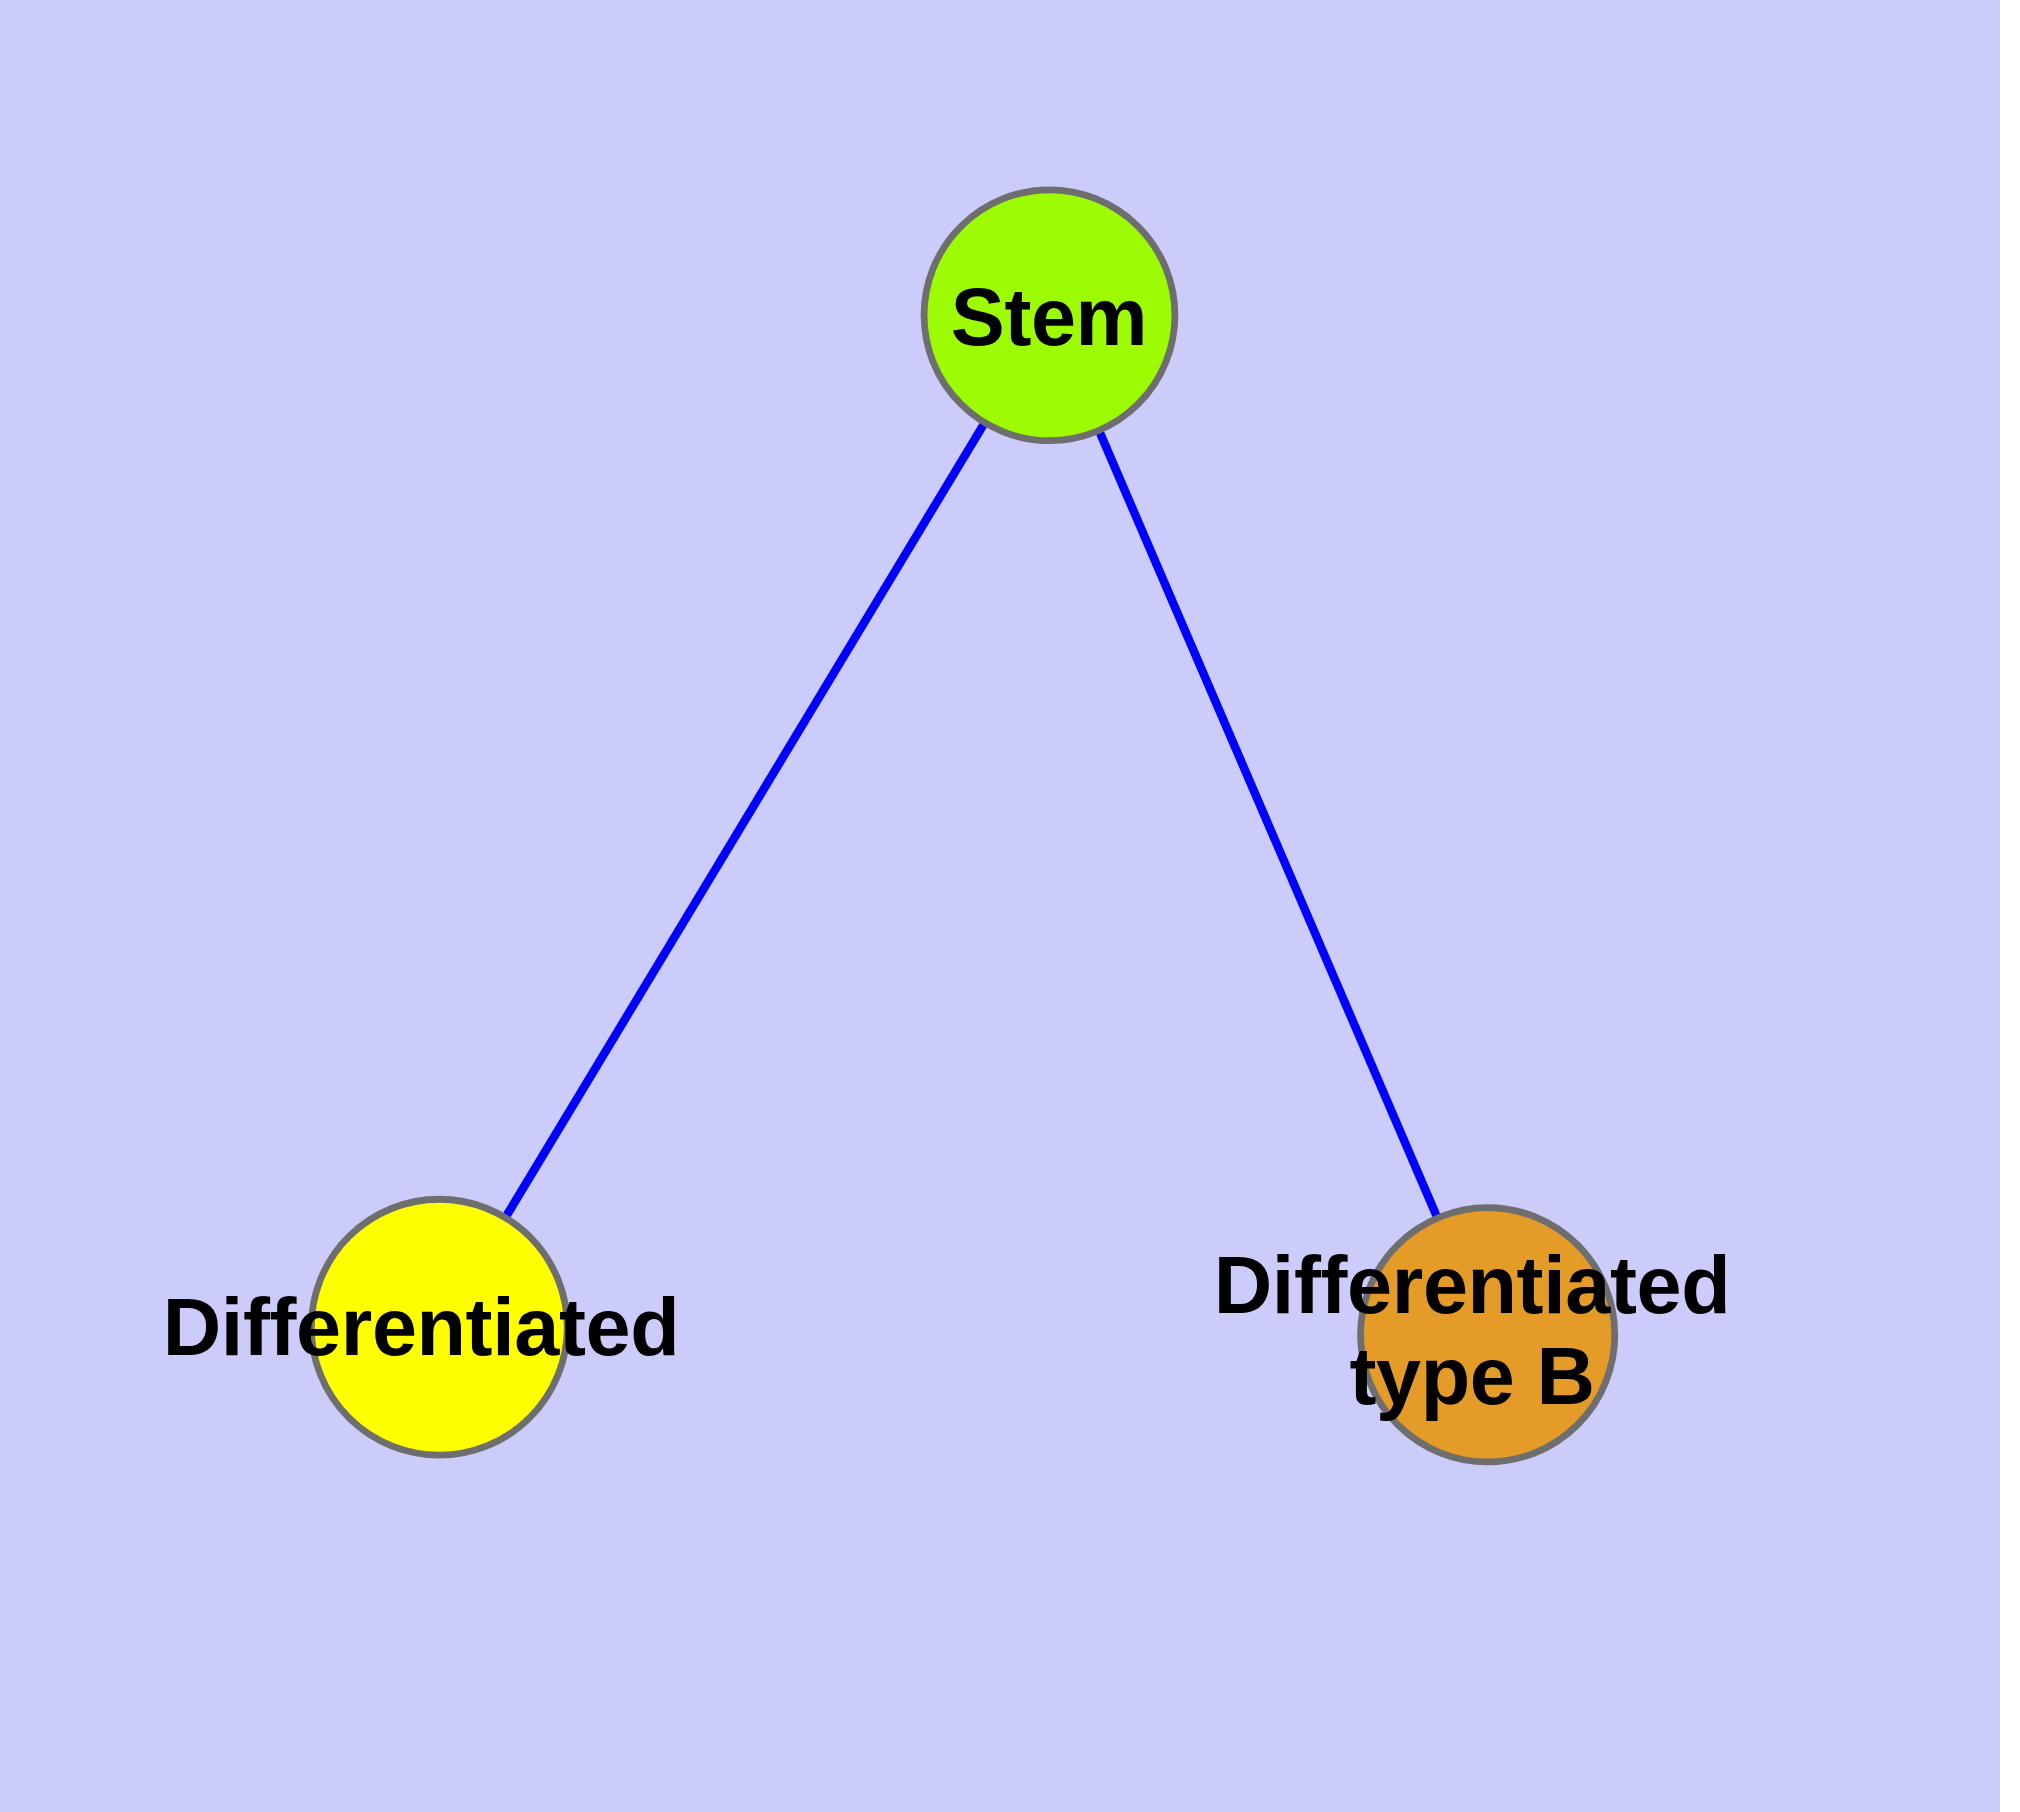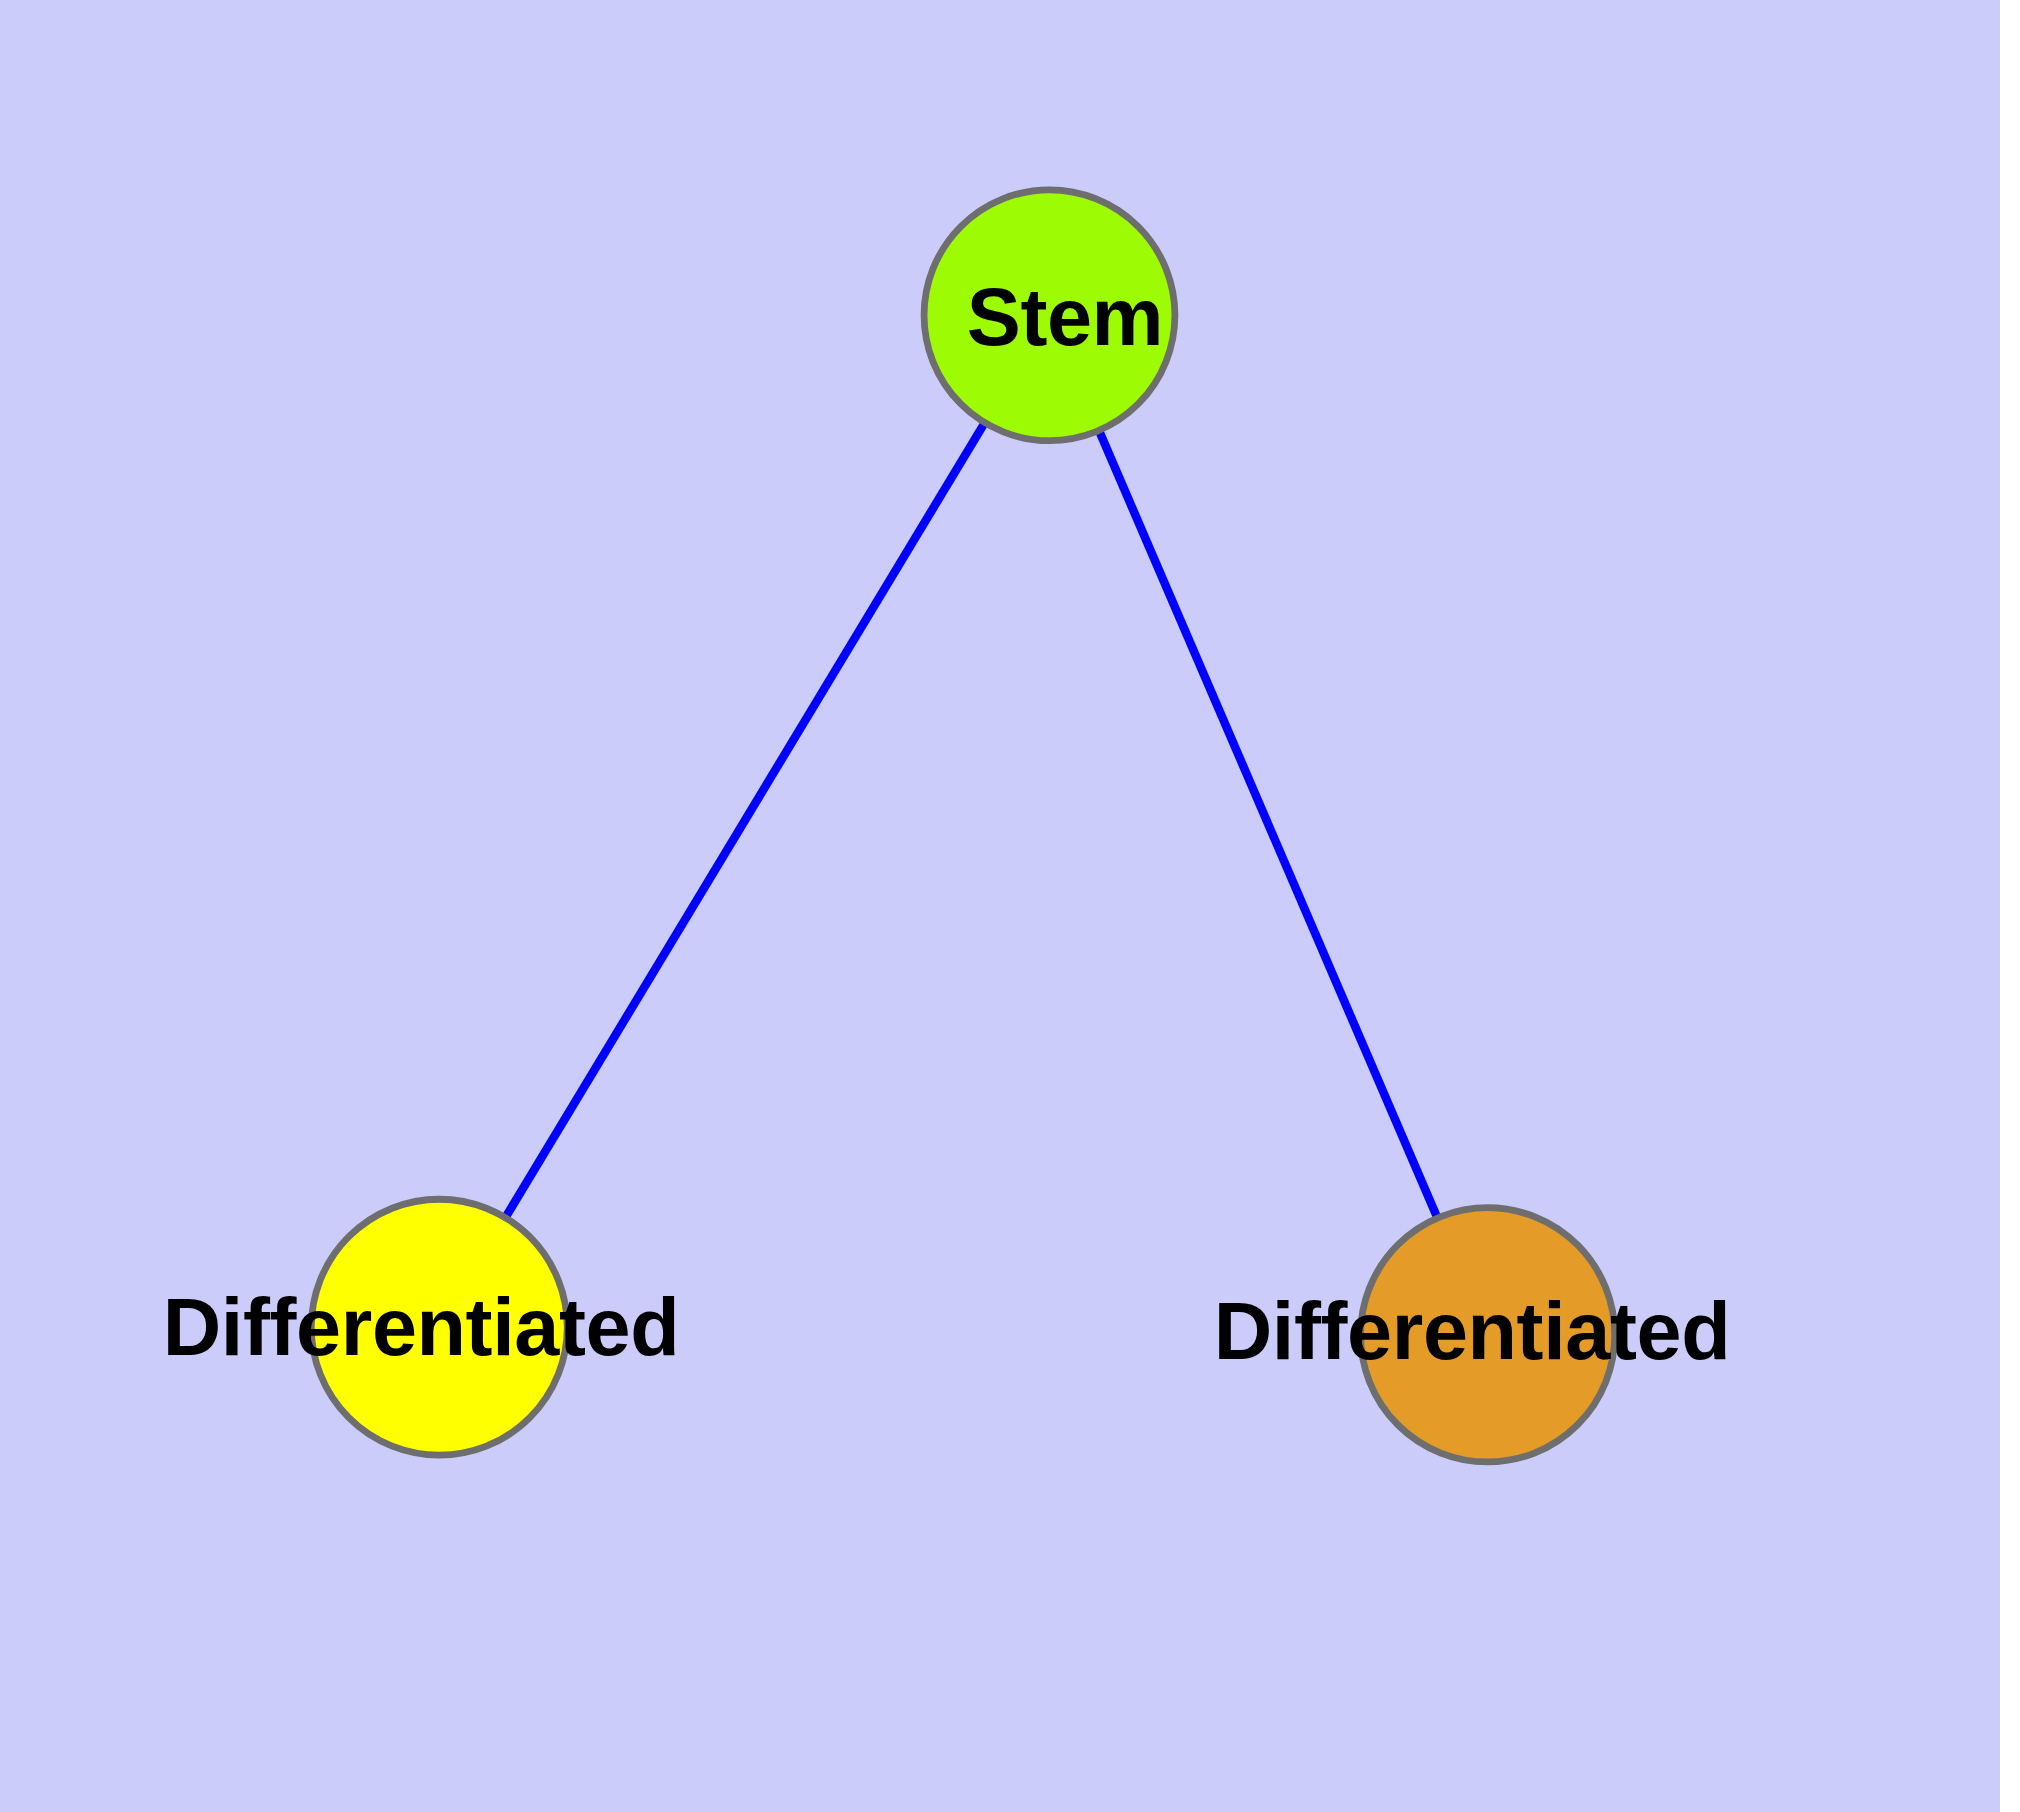--- a/index.html
+++ b/index.html
@@ -57,20 +57,20 @@
       <line x1="1287.6709758996067" y1="487.57869247045795" x2="1707.6191008906774" y2="1464.7500548771466" stroke="#0000ff" stroke-width="10" stroke-linecap="butt"></line>
     </g>
 
     <g>
       <circle cx="1238" cy="372" r="148" fill="#9dfb03" stroke="#6e6e6e" stroke-width="8"></circle>
       <circle cx="518" cy="1566" r="151" fill="#ffff00" stroke="#6e6e6e" stroke-width="8"></circle>
       <circle cx="1755" cy="1575" r="150" fill="#e49b28" stroke="#6e6e6e" stroke-width="8"></circle>
     </g>
   </svg>
 
-  <div class="node-label" style="left:1049px; top:317px;margin-left:16px;">Stem</div>
+  <div class="node-label" style="left:1049px; top:317px;">Stem</div>
 
   <div class="node-label" style="left:421px; top:1327px;"><span>Differentiated</span><br></div>
 
-  <div class="node-label" style="left:1472px; top:1331px;"><span>Differentiated</span><br></div>
+  <div class="node-label" style="left:1472px; top:1331px;"><span>Differentiated</span><br><span>type B</span></div>
 
 </div>
 
 
 </body></html>

